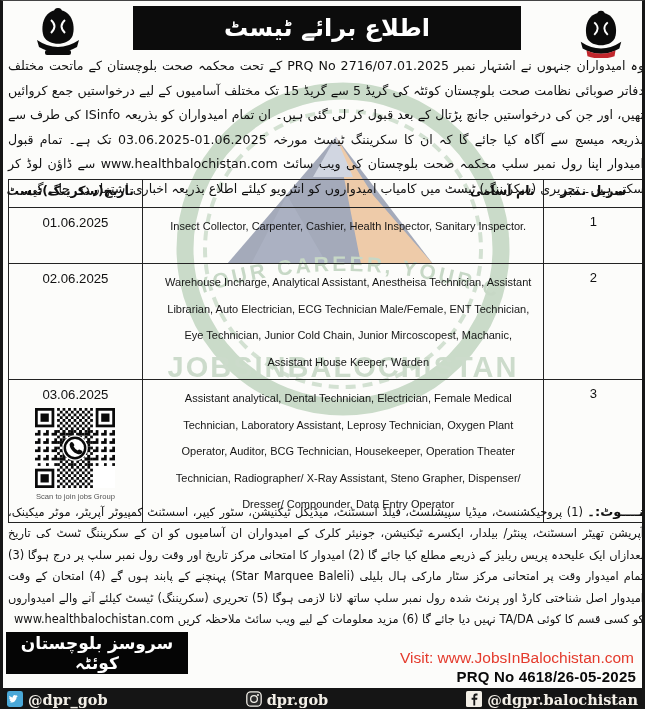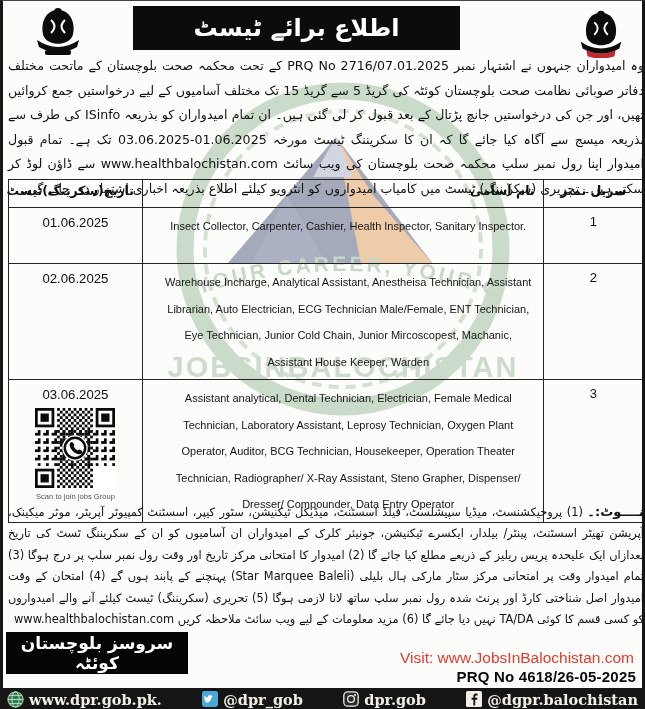--- a/index.html
+++ b/index.html
@@ -11,21 +11,21 @@
   }
 
   
   .wm { position:absolute; left:118px; top:44px; width:410px; height:410px; z-index:0; opacity:.42; pointer-events:none; }
 
   
   .logo { position:absolute; z-index:1; }
   .logo-left  { left:26px; top:5px; }
   .logo-right { left:570px; top:7px; }
   .title-bar {
-    position:absolute; left:130px; top:5px; width:327px; height:44px; z-index:1;
+    position:absolute; left:130px; top:5px; width:388px; height:44px; z-index:1;
     background:#0c0c0c; color:#fff; text-align:center; line-height:44px;
     font-family:"DejaVu Sans", sans-serif; font-size:24px; font-weight:bold; direction:rtl;
   }
 
   
   .intro {
     position:absolute; left:5px; top:53px; width:636px; height:124px; z-index:1;
     direction:rtl; text-align:justify; font-family:"DejaVu Sans", sans-serif;
     font-size:12.6px; line-height:24.6px; color:#111;
   }
@@ -205,28 +205,20 @@
   <div class="sig-box">
     <div class="sig-line">سروسز بلوچستان کوئٹہ</div>
   </div>
 
   <div class="visit">Visit: www.JobsInBalochistan.com</div>
   <div class="prq">PRQ No 4618/26-05-2025</div>
 
 
   <div class="bottom-bar">
     <span class="bar-item">
-      <svg class="bar-icon" width="17" height="17" viewBox="0 0 20 20">
-        <circle cx="10" cy="10" r="9" fill="#2e7d4f" stroke="#dfe8df" stroke-width="1"></circle>
-        <ellipse cx="10" cy="10" rx="4.2" ry="9" fill="none" stroke="#cfe3cf" stroke-width="1"></ellipse>
-        <path d="M1 10 h18 M2.5 5.2 h15 M2.5 14.8 h15" stroke="#cfe3cf" stroke-width="1" fill="none"></path>
-      </svg>
-      <span>www.dpr.gob.pk.</span>
-    </span>
-    <span class="bar-item">
       <svg class="bar-icon" width="16" height="16" viewBox="0 0 20 20">
         <rect width="20" height="20" rx="3" fill="#4aa8d8"></rect>
         <path d="M4 14 q3 1 5.5 -1 q2.7 -2.2 2.6 -5.5 l1.6 -1.3 l-1.8 0.2 l1.1 -1.4 l-1.9 0.7 q-1.6 -1.3 -3 -0.2 q-1.2 0.9 -0.8 2.5 q-2.6 -0.2 -4.3 -2.2 q-0.9 2 0.8 3.3 l-1.2 -0.2 q0.2 1.8 1.9 2.4 l-1.3 0.2 q0.8 1.5 2.4 1.6 q-1.5 1.1 -3.6 0.9 Z" fill="#ffffff"></path>
       </svg>
       <span>@dpr_gob</span>
     </span>
     <span class="bar-item">
       <svg class="bar-icon" width="16" height="16" viewBox="0 0 20 20">
         <rect x="1" y="1" width="18" height="18" rx="5" fill="#2a2a2a" stroke="#f0ede6" stroke-width="1.6"></rect>
         <circle cx="10" cy="10" r="4.2" fill="none" stroke="#f0ede6" stroke-width="1.6"></circle>

